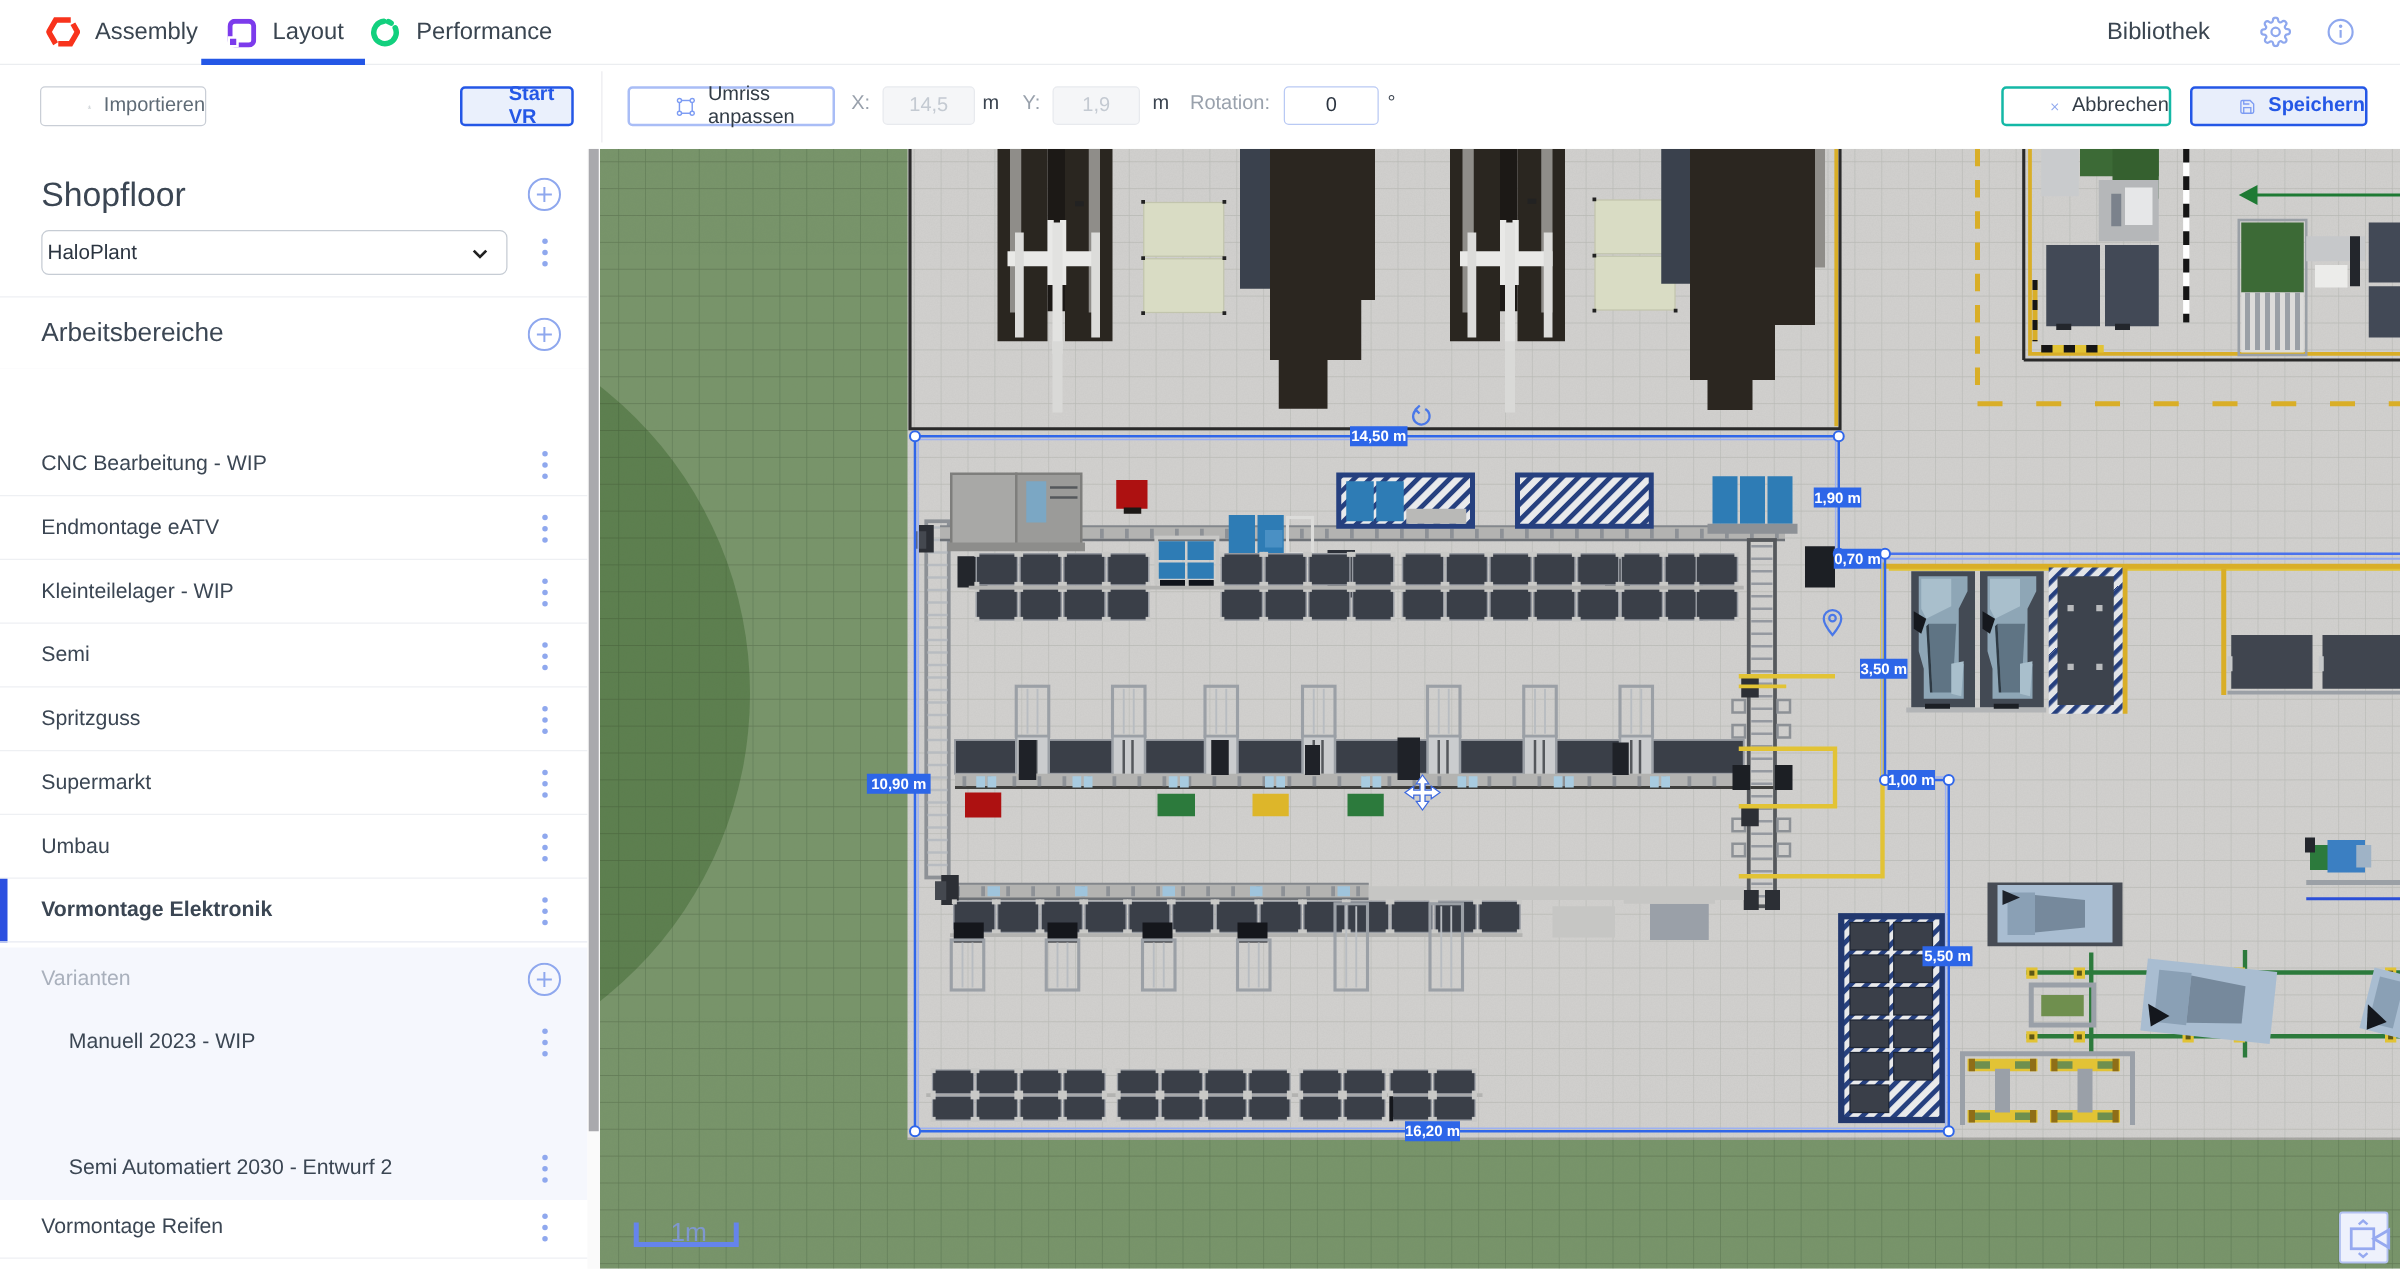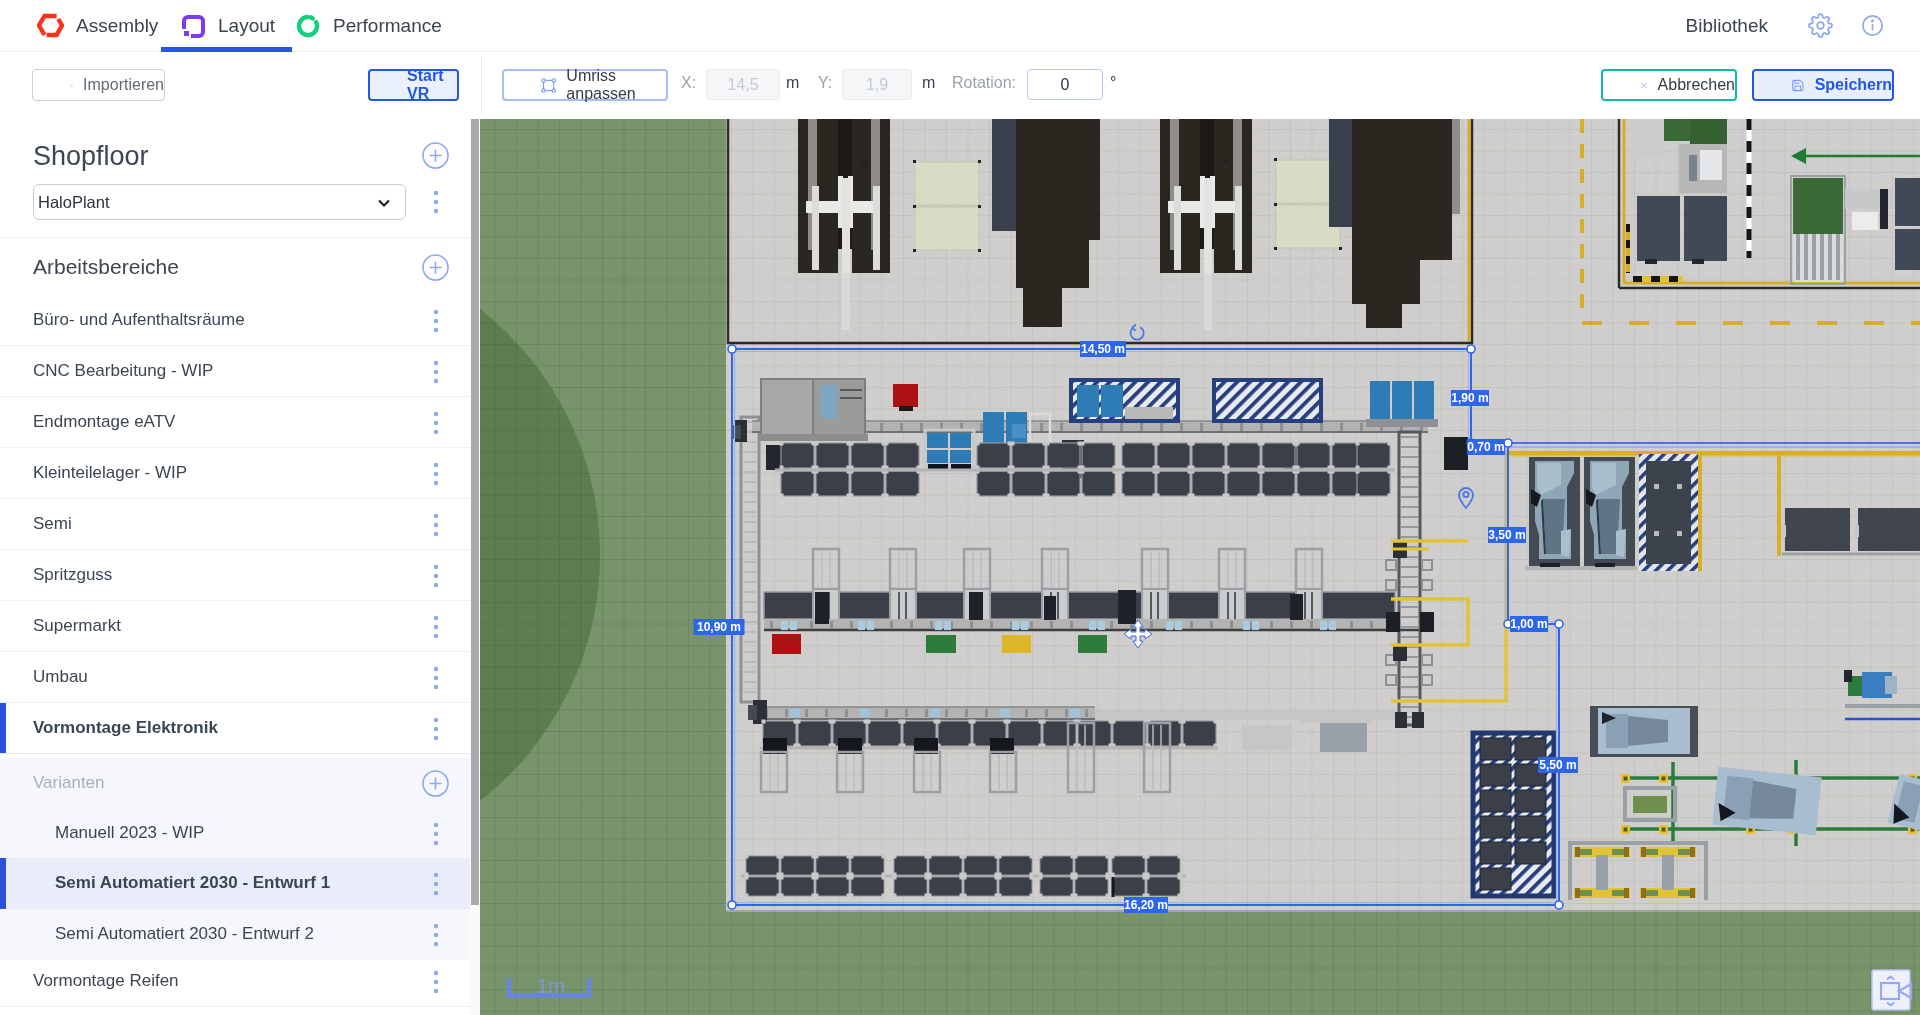--- a/index.html
+++ b/index.html
@@ -130,29 +130,20 @@
 </div>
 <style>
  .srow { position:absolute; left:0; width:470px; height:51px; color:#3b4653; font-size:17px; }
  .srow .t { position:absolute; left:33px; top:15px; }
  .srow .t2 { position:absolute; left:55px; top:15px; }
  .srow .d3 { position:absolute; left:431px; top:13px; }
  .srow .line { position:absolute; left:0; bottom:0; width:470px; height:1px; background:#eef0f3; }
  .bluebar { position:absolute; left:0; top:0; width:6px; height:51px; background:#2b50e0; }
 </style>
 <div id="rows" style="position:absolute;left:0;top:295px;width:470px;height:720px;background:#fff;z-index:11">
-  <div class="srow" style="top:0">
-      <span class="t">Büro- und Aufenthaltsräume</span>
-      <svg class="d3" width="10" height="26" viewBox="0 0 10 26">
-        <circle cx="5" cy="4" r="2.2" fill="#8fa8ee"></circle>
-        <circle cx="5" cy="13" r="2.2" fill="#8fa8ee"></circle>
-        <circle cx="5" cy="22" r="2.2" fill="#8fa8ee"></circle>
-      </svg>
-      <div class="line"></div>
-    </div>
   <div class="srow" style="top:51px">
       <span class="t">CNC Bearbeitung - WIP</span>
       <svg class="d3" width="10" height="26" viewBox="0 0 10 26">
         <circle cx="5" cy="4" r="2.2" fill="#8fa8ee"></circle>
         <circle cx="5" cy="13" r="2.2" fill="#8fa8ee"></circle>
         <circle cx="5" cy="22" r="2.2" fill="#8fa8ee"></circle>
       </svg>
       <div class="line"></div>
     </div>
   <div class="srow" style="top:102px">
@@ -220,29 +211,20 @@
       <div class="line" style="background:#e7eaf2"></div>
     </div>
   <div style="position:absolute;left:0;top:463px;width:470px;height:202px;background:#f5f7fd">
     <div style="position:absolute;left:33px;top:15px;color:#a9b0bc;font-size:17px">Varianten</div>
     <svg class="plus" style="position:absolute;left:422px;top:12px" width="27" height="27" viewBox="0 0 27 27" fill="none" stroke="#8fa8ee" stroke-width="1.6">
         <circle cx="13.5" cy="13.5" r="12.5"></circle>
         <path d="M13.5 7.5v12M7.5 13.5h12"></path>
       </svg>
     <div class="srow" style="top:50px">
         <span class="t2">Manuell 2023 - WIP</span>
-        <svg class="d3" width="10" height="26" viewBox="0 0 10 26">
-          <circle cx="5" cy="4" r="2.2" fill="#8fa8ee"></circle>
-          <circle cx="5" cy="13" r="2.2" fill="#8fa8ee"></circle>
-          <circle cx="5" cy="22" r="2.2" fill="#8fa8ee"></circle>
-        </svg>
-      </div>
-    <div class="srow" style="top:100px;background:#e9edfa;font-weight:bold">
-        <div class="bluebar"></div>
-        <span class="t2">Semi Automatiert 2030 - Entwurf 1</span>
         <svg class="d3" width="10" height="26" viewBox="0 0 10 26">
           <circle cx="5" cy="4" r="2.2" fill="#8fa8ee"></circle>
           <circle cx="5" cy="13" r="2.2" fill="#8fa8ee"></circle>
           <circle cx="5" cy="22" r="2.2" fill="#8fa8ee"></circle>
         </svg>
       </div>
     <div class="srow" style="top:151px">
         <span class="t2">Semi Automatiert 2030 - Entwurf 2</span>
         <svg class="d3" width="10" height="26" viewBox="0 0 10 26">
           <circle cx="5" cy="4" r="2.2" fill="#8fa8ee"></circle>

